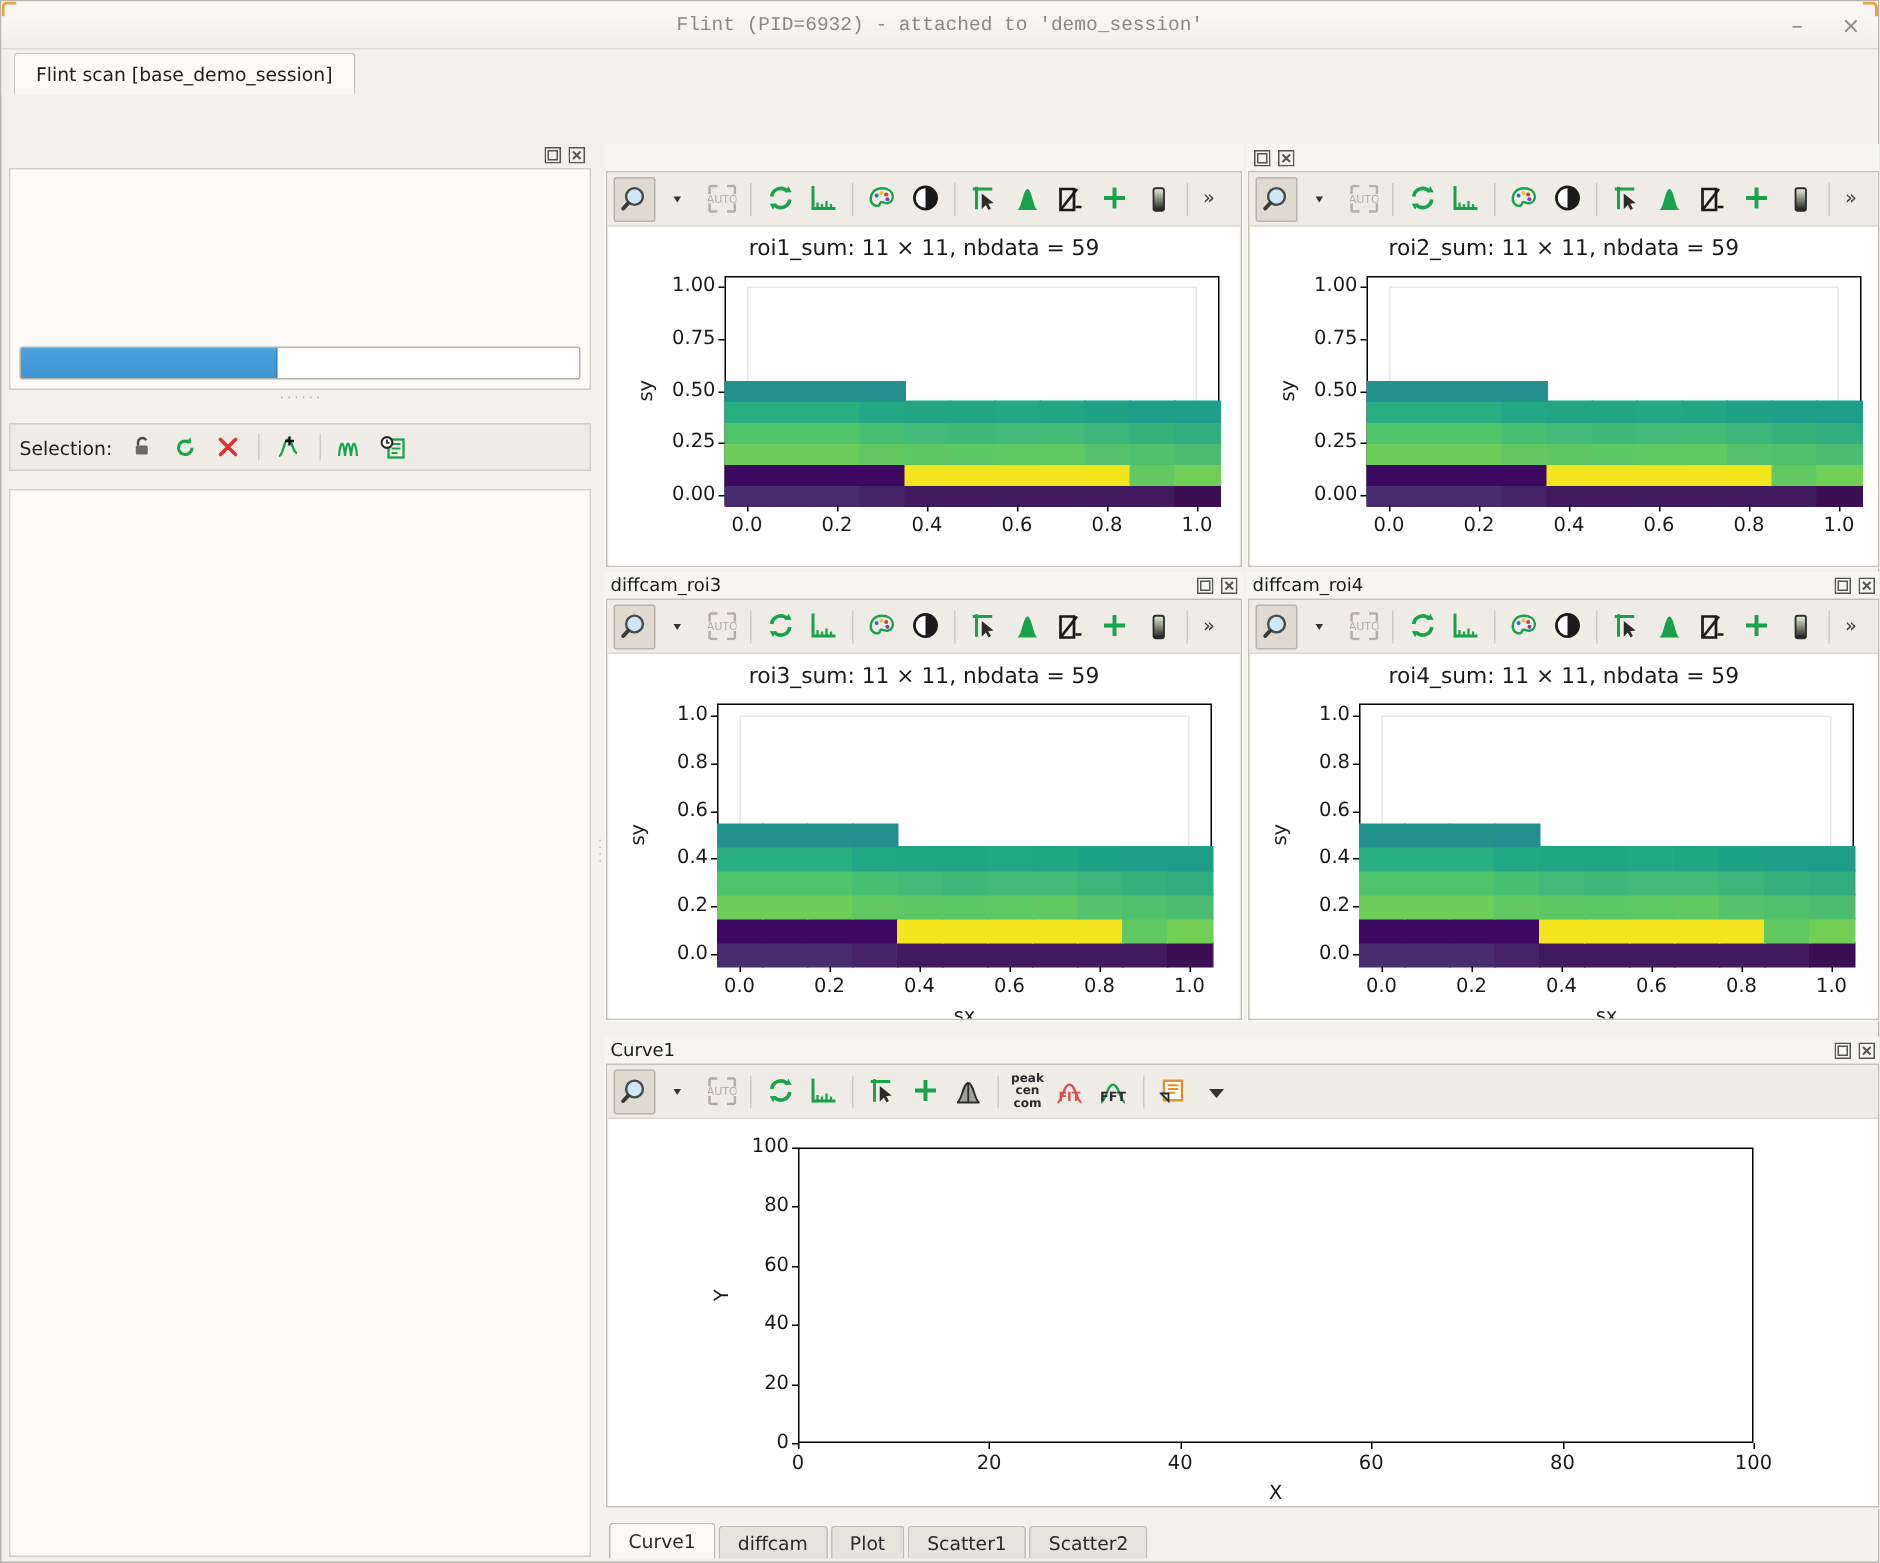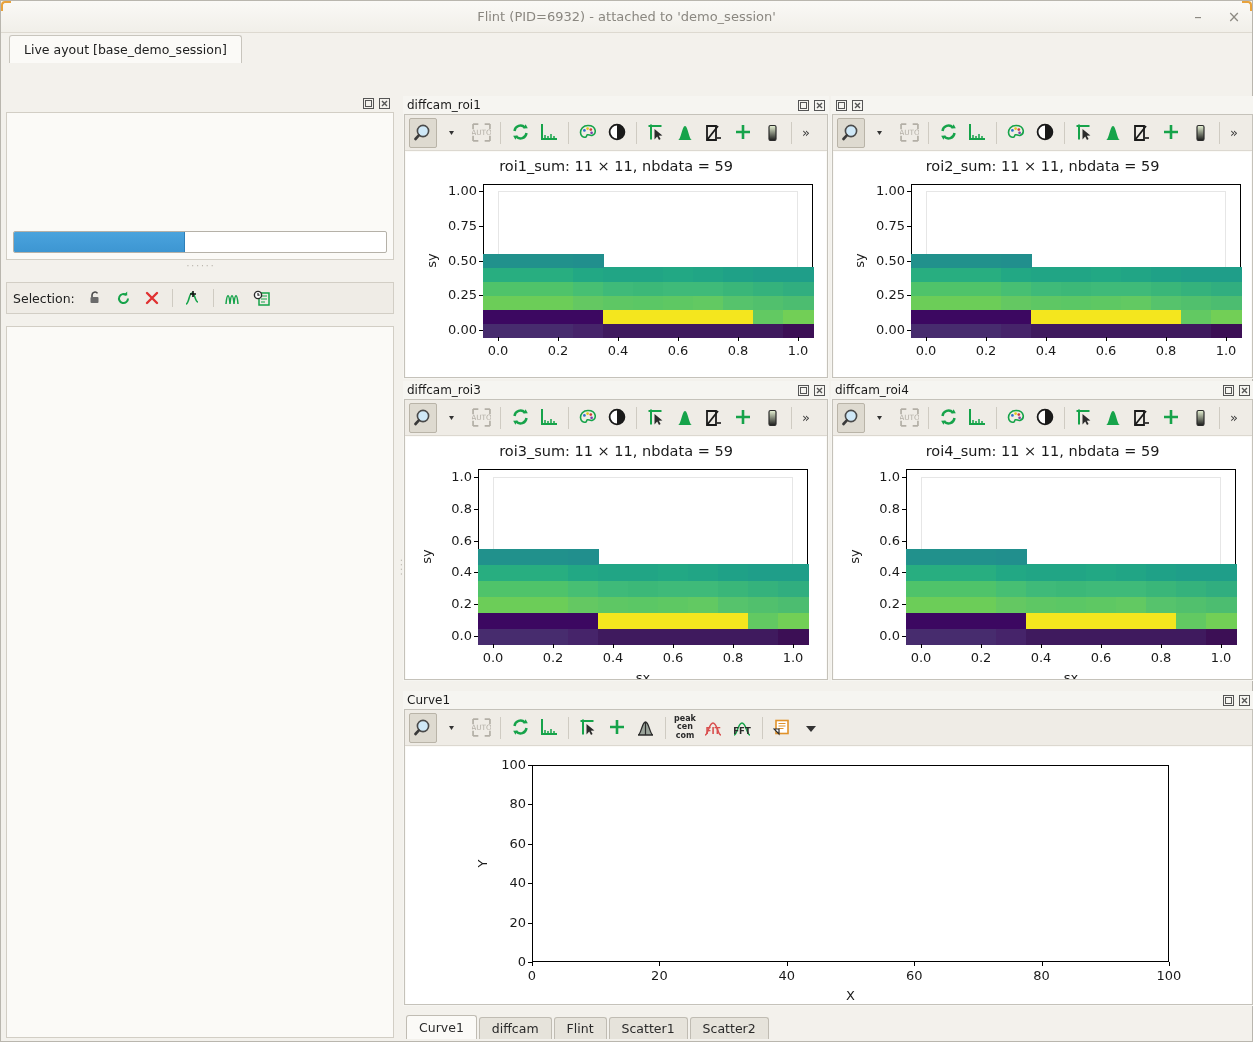--- a/index.html
+++ b/index.html
@@ -13,21 +13,21 @@
     overflow:hidden;
   }
 
   
   #window { position:relative; width:1253px; height:1042px;
             border:1px solid #b9b6ae; background:#f3f1ec; }
   #titlebar { height:32px; background:linear-gradient(#faf9f6,#f1efe9);
               border-bottom:1px solid #ddd9d0;
               display:flex; align-items:center; justify-content:center;
               position:relative; }
-  #titlebar .title { font-size:13px; color:#8a8780; }
+  #titlebar .title { font-size:13px; color:#8a8780;font-family:Liberation Mono, monospace; }
   #winbtns { position:absolute; right:8px; top:0; height:32px;
              display:flex; align-items:center; gap:16px; }
   #winbtns .wb { width:20px; height:20px; color:#8d8a83;
                  display:flex; align-items:center; justify-content:center;
                  font-size:15px; cursor:pointer; }
   .tl-corner { position:absolute; left:0; top:0; width:10px; height:10px;
                border-top:2px solid #e8a33d; border-left:2px solid #e8a33d;
                border-top-left-radius:4px; }
   .tr-corner { position:absolute; right:0; top:0; width:10px; height:10px;
                border-top:2px solid #e8a33d; border-right:2px solid #e8a33d;
@@ -141,21 +141,21 @@
     <div class="tr-corner"></div>
     <div class="title">Flint (PID=6932) - attached to 'demo_session'</div>
     <div id="winbtns">
       <div class="wb">–</div>
       <div class="wb">×</div>
     </div>
   </div>
 
 
   <div id="maintabs">
-    <div class="maintab">Live ayout [base_demo_session]</div>
+    <div class="maintab">Flint scan [base_demo_session]</div>
   </div>
 
   <div id="workspace">
 
     <div id="leftcol">
 
       <div class="panel-head" style="position:absolute;left:5px;top:0;width:388px;">
         <span class="ptitle"></span>
         <span class="dockbtns">
           <span class="dockbtn">
@@ -225,37 +225,20 @@
         </div>
       </div>
 
       <div id="leftbottom"></div>
     </div>
 
     <div class="vsplit" style="left:396px;top:0;height:949px;">····</div>
 
     <div id="panels-host">
         <div class="panel" style="left: 402px; top: 2px; width: 426px; height: 283px;">
-          <div class="panel-head">
-            <span class="ptitle">diffcam_roi1</span>
-            <span class="dockbtns">
-              <span class="dockbtn">
-                <svg width="11" height="11" viewBox="0 0 11 11">
-                  <rect x="0.5" y="0.5" width="10" height="10" fill="none" stroke="#555"></rect>
-                  <rect x="2.5" y="2.5" width="6" height="6" fill="none" stroke="#555"></rect>
-                </svg>
-              </span>
-              <span class="dockbtn">
-                <svg width="11" height="11" viewBox="0 0 11 11">
-                  <rect x="0.5" y="0.5" width="10" height="10" fill="none" stroke="#555"></rect>
-                  <path d="M3 3 L8 8 M8 3 L3 8" stroke="#555" stroke-width="1.4"></path>
-                </svg>
-              </span>
-            </span>
-          </div>
           <div class="panel-body" style="top: 18px; height: 264px;">
             <div class="ptoolbar">
               <span class="tbtn pressed" title="Zoom">
                 <svg width="19" height="19" viewBox="0 0 19 19">
                   <circle cx="9" cy="8" r="5.6" fill="#cfe8f7" stroke="#4a4a4a" stroke-width="1.6"></circle>
                   <path d="M4.8 12.4 L1.5 16" stroke="#3a3a3a" stroke-width="2.6" stroke-linecap="round"></path>
                 </svg>
               </span>
               <span class="tbtn" title="Zoom mode">
                 <svg width="8" height="10" viewBox="0 0 8 10">
@@ -1150,18 +1133,18 @@
               <div class="ylabel" style="left: 56px; top: 108.5px; width: 40px; text-align: center;">Y</div>
               <div class="xlabel" style="left: 424.5px; top: 241px; width: 40px; text-align: center;">X</div>
             </div>
           </div>
         </div>
       </div>
 
     <div id="bottomtabs">
         <div class="btab active">Curve1</div>
         <div class="btab">diffcam</div>
-        <div class="btab">Flint</div>
+        <div class="btab">Plot</div>
         <div class="btab">Scatter1</div>
         <div class="btab">Scatter2</div>
       </div>
   </div>
 </div>
 
 </body></html>

